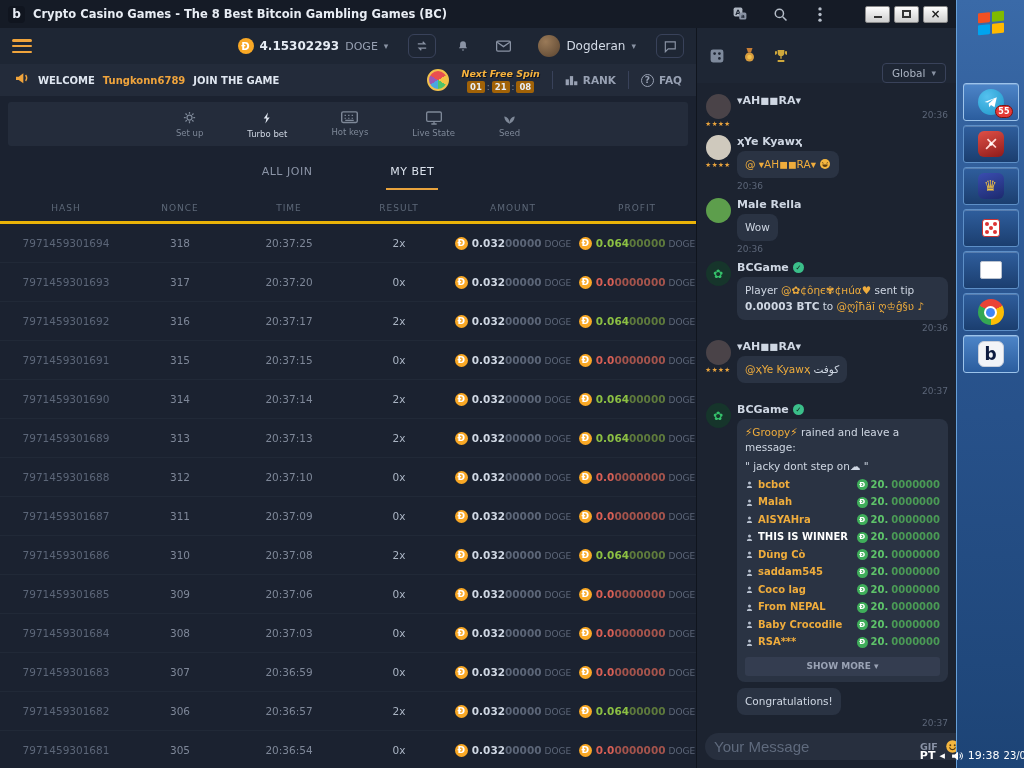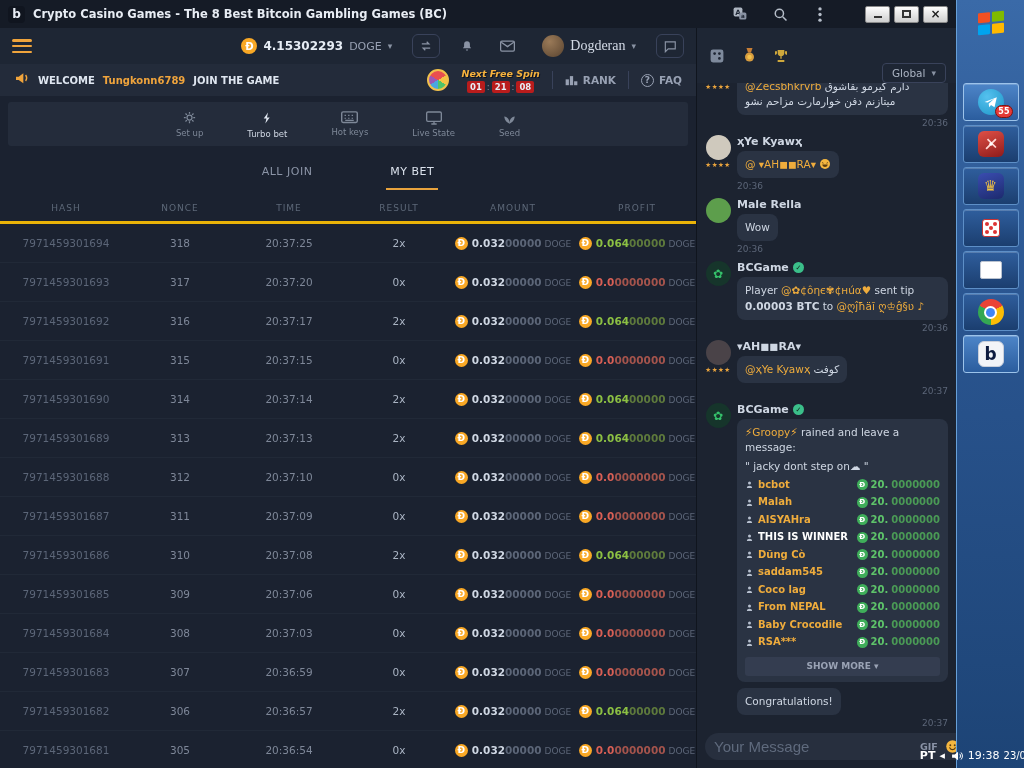--- a/index.html
+++ b/index.html
@@ -30,31 +30,31 @@
   .coin.c13{width:13px;height:13px;font-size:9px;}
   .coin.green{background:#3fae5a;width:11px;height:11px;font-size:7px;}
   .balance-num{color:#e6ecf4;font-weight:bold;font-size:12px;}
   .balance-cur{color:#98a1b3;font-size:11px;}
   .caret{color:#8a93a4;font-size:9px;}
   .nav-icons{display:flex;align-items:center;gap:14px;margin-left:10px;}
   .nav-icon-btn{width:26px;height:22px;display:flex;align-items:center;justify-content:center;}
   .sq-btn{border:1px solid #39425a;border-radius:6px;width:28px;height:24px;}
   .user-chip{display:flex;align-items:center;gap:6px;margin-left:12px;}
   .avatar-sm{width:22px;height:22px;border-radius:50%;background:radial-gradient(circle at 35% 30%,#9a7a58,#5a4430);}
-  .user-name{color:#d3dae6;font-size:14px;font-family:Liberation Serif, serif;}
+  .user-name{color:#d3dae6;font-size:12px;}
   
   .welcome{flex:0 0 32px;background:#232b3a;display:flex;align-items:center;padding:0 14px;gap:8px;}
   .w-label{color:#dfe6f0;font-size:10px;font-weight:bold;}
   .w-user{color:#f0a43c;font-size:10px;font-weight:bold;}
   .w-right{margin-left:auto;display:flex;align-items:center;gap:12px;}
   .wheel{width:22px;height:22px;border-radius:50%;border:2px solid #f2c14b;background:conic-gradient(#e94f4f 0 60deg,#f6c344 0 120deg,#4fc46a 0 180deg,#4aa7e0 0 240deg,#9b59b6 0 300deg,#e94f4f 0 360deg);}
   .spin-col{display:flex;flex-direction:column;align-items:center;gap:2px;}
   .spin-title{color:#f6b23d;font-size:9.5px;font-weight:bold;font-style:italic;text-shadow:1px 1px 0 #0e1320;white-space:nowrap;}
   .timer{display:flex;align-items:center;gap:2px;}
-  .chip{background:#b91c1c;border-radius:2px;padding:1px 3px;color:#e7edf5;font-size:8.5px;font-weight:bold;}
+  .chip{background:#a16207;border-radius:2px;padding:1px 3px;color:#e7edf5;font-size:8.5px;font-weight:bold;}
   .t-colon{color:#8a93a4;font-size:8.5px;}
   .vdiv{width:1px;height:18px;background:#39425a;}
   .w-link{display:flex;align-items:center;gap:5px;color:#98a1b3;font-size:10.5px;font-weight:bold;}
   .q-circle{width:13px;height:13px;border:1.5px solid #98a1b3;border-radius:50%;color:#98a1b3;font-size:9px;display:flex;align-items:center;justify-content:center;font-weight:bold;}
   
   .settings{margin:6px 8px 0;height:44px;background:#242c3b;border-radius:3px;display:flex;align-items:center;justify-content:center;gap:44px;}
   .set-item{display:flex;flex-direction:column;align-items:center;gap:3px;}
   .set-label{font-size:8.5px;color:#7e8898;}
   .set-item.active .set-label{color:#cfd7e3;}
   
@@ -570,21 +570,21 @@
           </div>
         </div>
         <div class="chat-msgs" id="chat-msgs">
             <div class="msg">
               <div class="av-col">
                 <div class="avatar" style="background: rgb(74, 67, 72);"></div>
                 <div class="stars">★★★★</div>
               </div>
               <div class="m-content"><div class="m-name">
                   <span>▾AH◼◼RA▾</span>
-                </div><div class="bubble"><span class="mention">@Zecsbhkrvrb</span><span> دارم کیرمو بقاشوق میتازنم دفن خوارمارت مزاحم نشو</span></div><div class="m-time right">20:36</div></div>
+                </div><div class="m-time right">20:36</div></div>
             </div>
             <div class="msg">
               <div class="av-col">
                 <div class="avatar" style="background: rgb(207, 201, 189);"></div>
                 <div class="stars">★★★★</div>
               </div>
               <div class="m-content"><div class="m-name">
                   <span>ҳYe Kyawҳ</span>
                 </div><div class="bubble"><span class="mention">@ ▾AH◼◼RA▾ </span><span class="emoji">
                     <svg width="12" height="12" viewBox="0 0 24 24">

